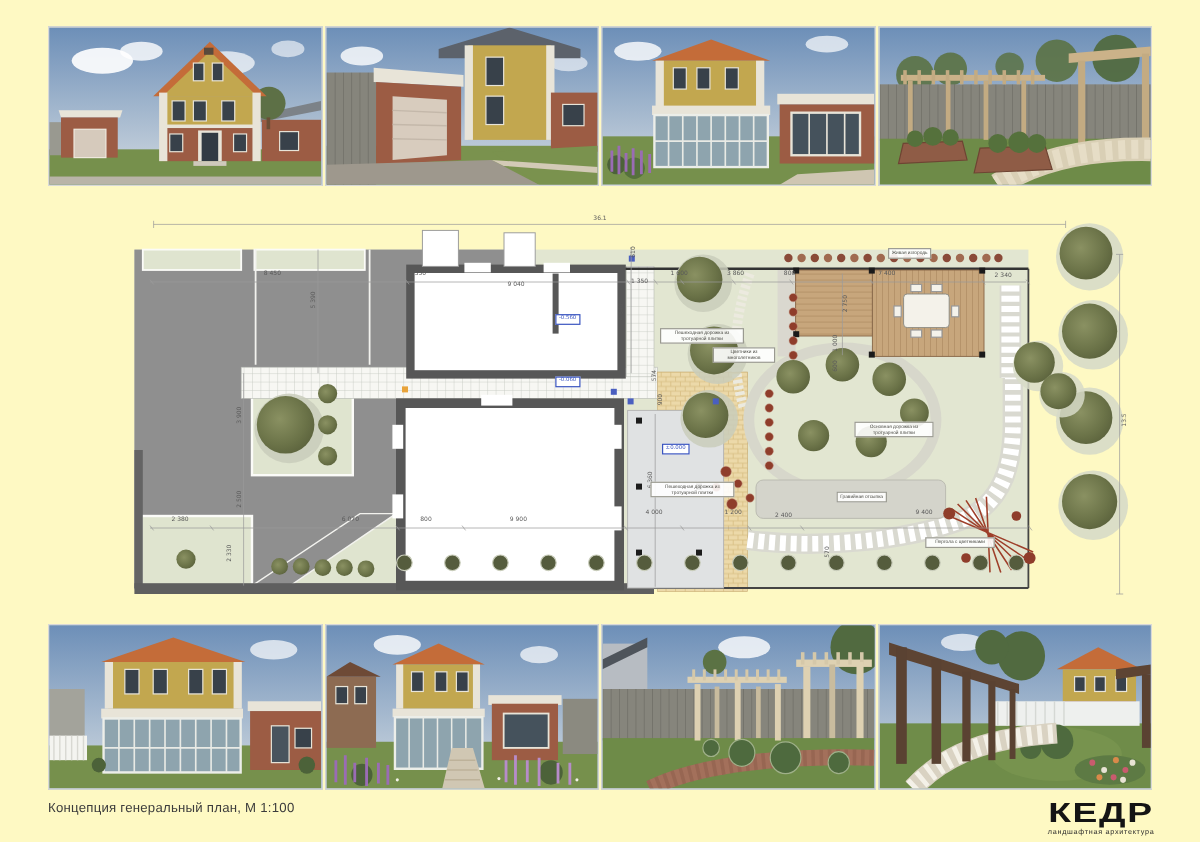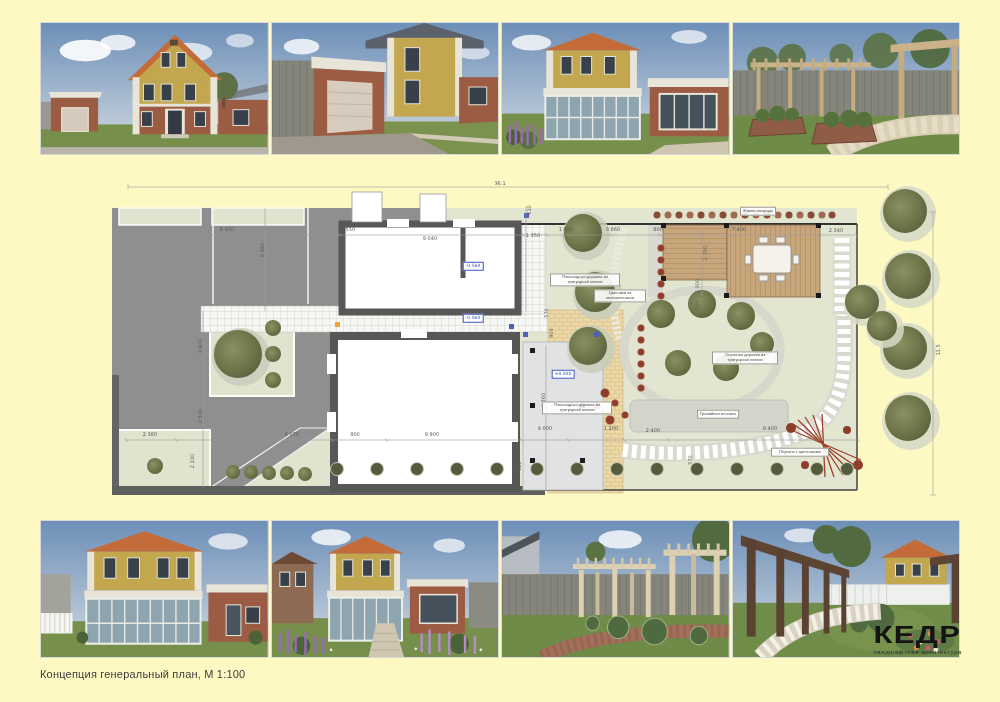--- a/index.html
+++ b/index.html
@@ -15,21 +15,21 @@
   .dim{position:absolute;font-family:"DejaVu Sans",sans-serif;font-size:5px;line-height:1;
        color:#5a5a5a;white-space:nowrap;transform:translate(-50%,-50%);}
   .dim.rot{transform:translate(-50%,-50%) rotate(-90deg);}
   .lvl{position:absolute;font-family:"DejaVu Sans",sans-serif;font-size:4.5px;line-height:1;
        color:#3a55c0;border:1px solid #3a55c0;background:#fff;padding:1px 2px;white-space:nowrap;
        transform:translate(-50%,-50%);}
   .plab{position:absolute;font-family:"Liberation Sans",sans-serif;font-size:4px;line-height:1.15;
         color:#4a4a44;background:rgba(255,255,255,.9);border:.5px solid #9a9a90;padding:1px 2px;
         text-align:center;transform:translate(-50%,-50%);}
   .caption{position:absolute;left:40px;top:668px;font-size:11px;color:#3c3c3c;letter-spacing:.2px;}
-  .logo{position:absolute;right:38px;top:624px;text-align:center;}
+  .logo{position:absolute;right:38px;top:666px;text-align:center;}
   .logo-word{font-size:23px;font-weight:900;color:#141414;letter-spacing:1px;
              transform:scaleX(1.35);transform-origin:center;line-height:1;}
   .logo-sub{font-size:6px;color:#2a2a2a;letter-spacing:.6px;margin-top:2px;}
 </style>
 </head>
 <body>
 
 <svg width="0" height="0" style="position:absolute">
   <defs>
     <linearGradient id="sky" x1="0" y1="0" x2="0" y2="1">

